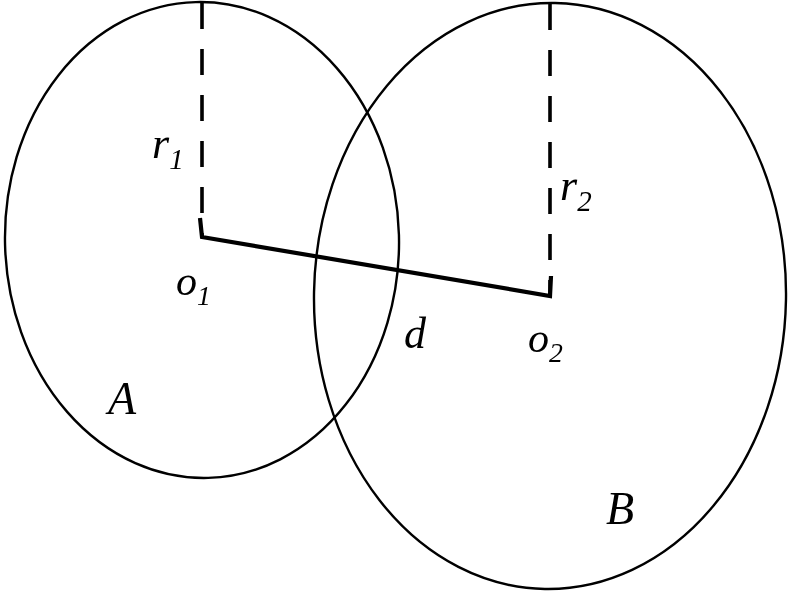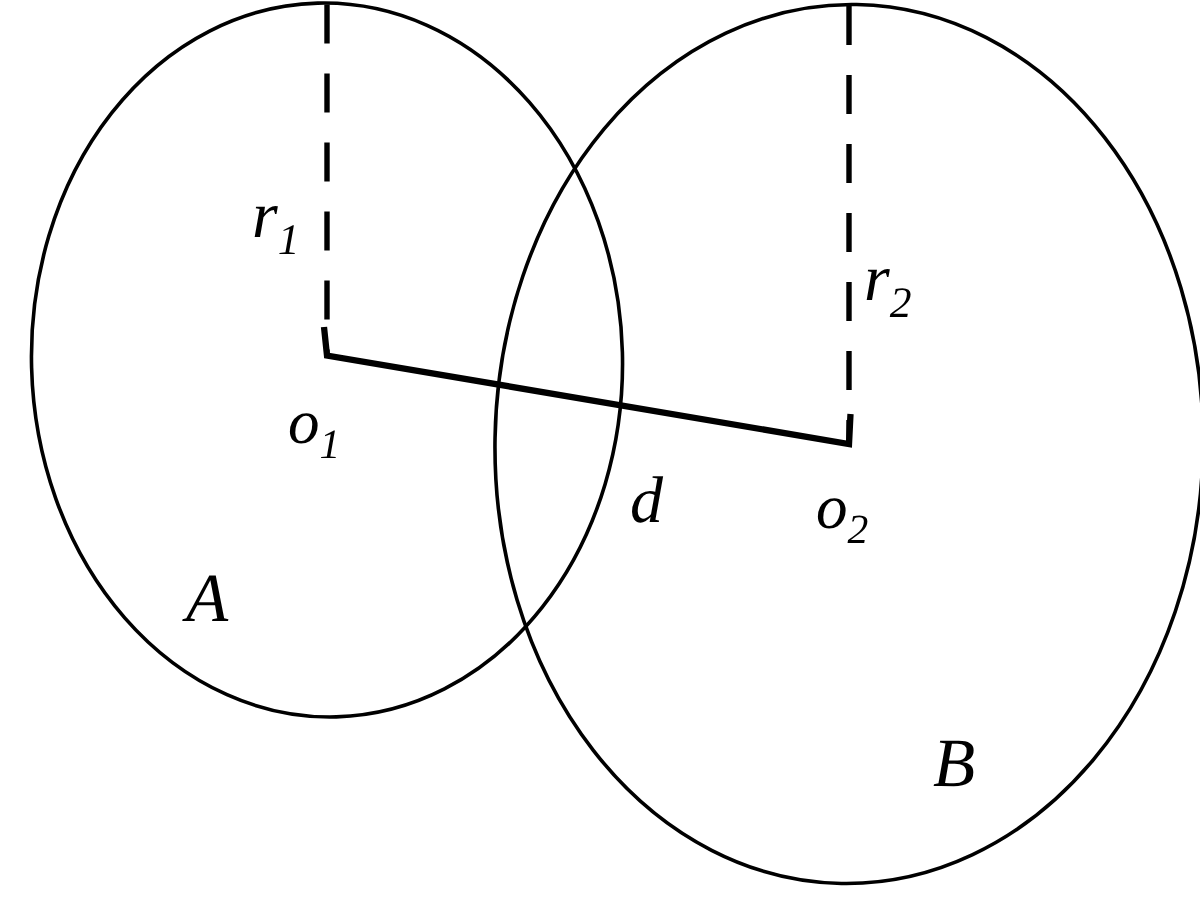--- a/index.html
+++ b/index.html
@@ -12,21 +12,20 @@
     width: 800px;
     height: 600px;
     overflow: hidden;
     font-family: "Liberation Serif", "DejaVu Serif", serif;
   }
   #diagram-root {
     position: relative;
     width: 636px;
     height: 600px;
     background: #ffffff;
-    margin-left: 16px;
   }
   #figure-svg {
     position: absolute;
     top: 0;
     left: 0;
     width: 800px;
     height: 600px;
     display: block;
   }
   .math-label {

